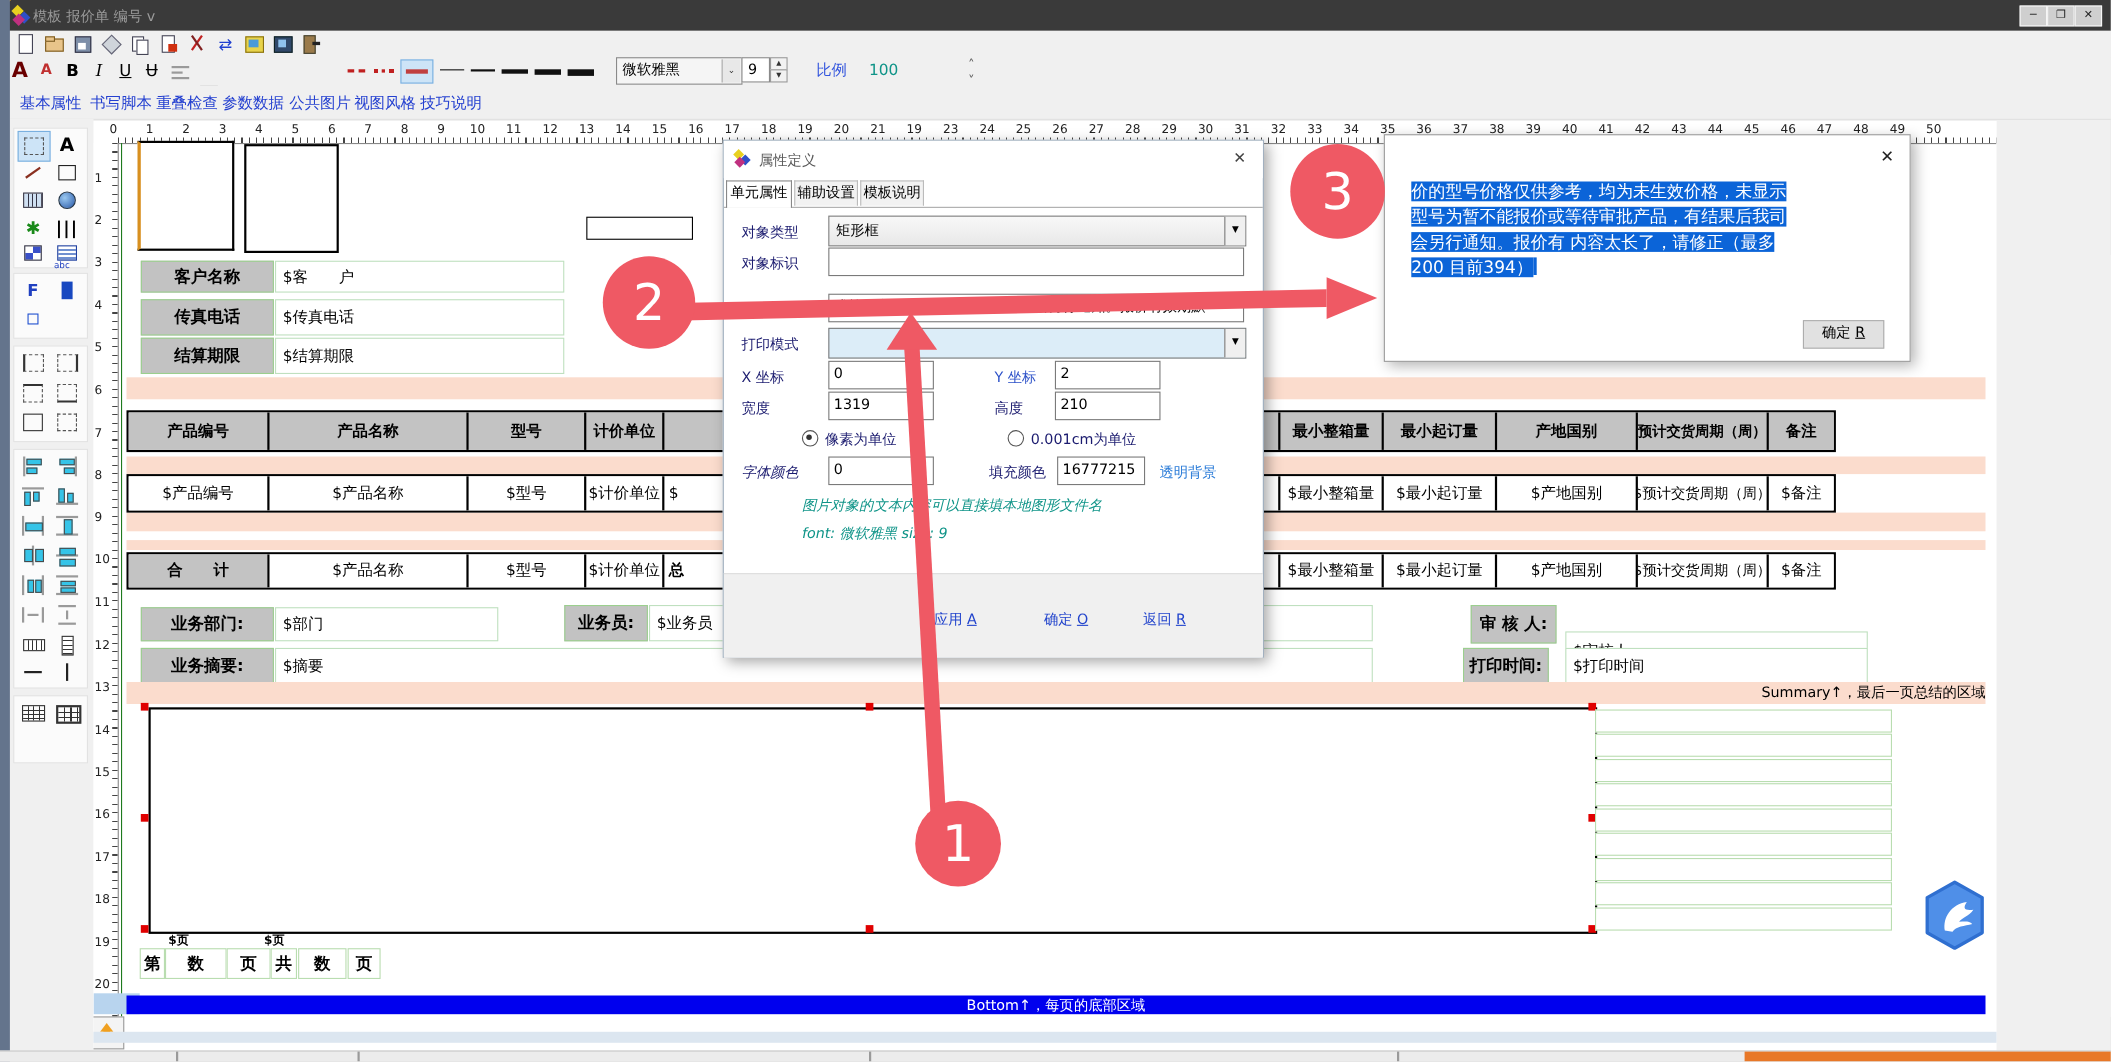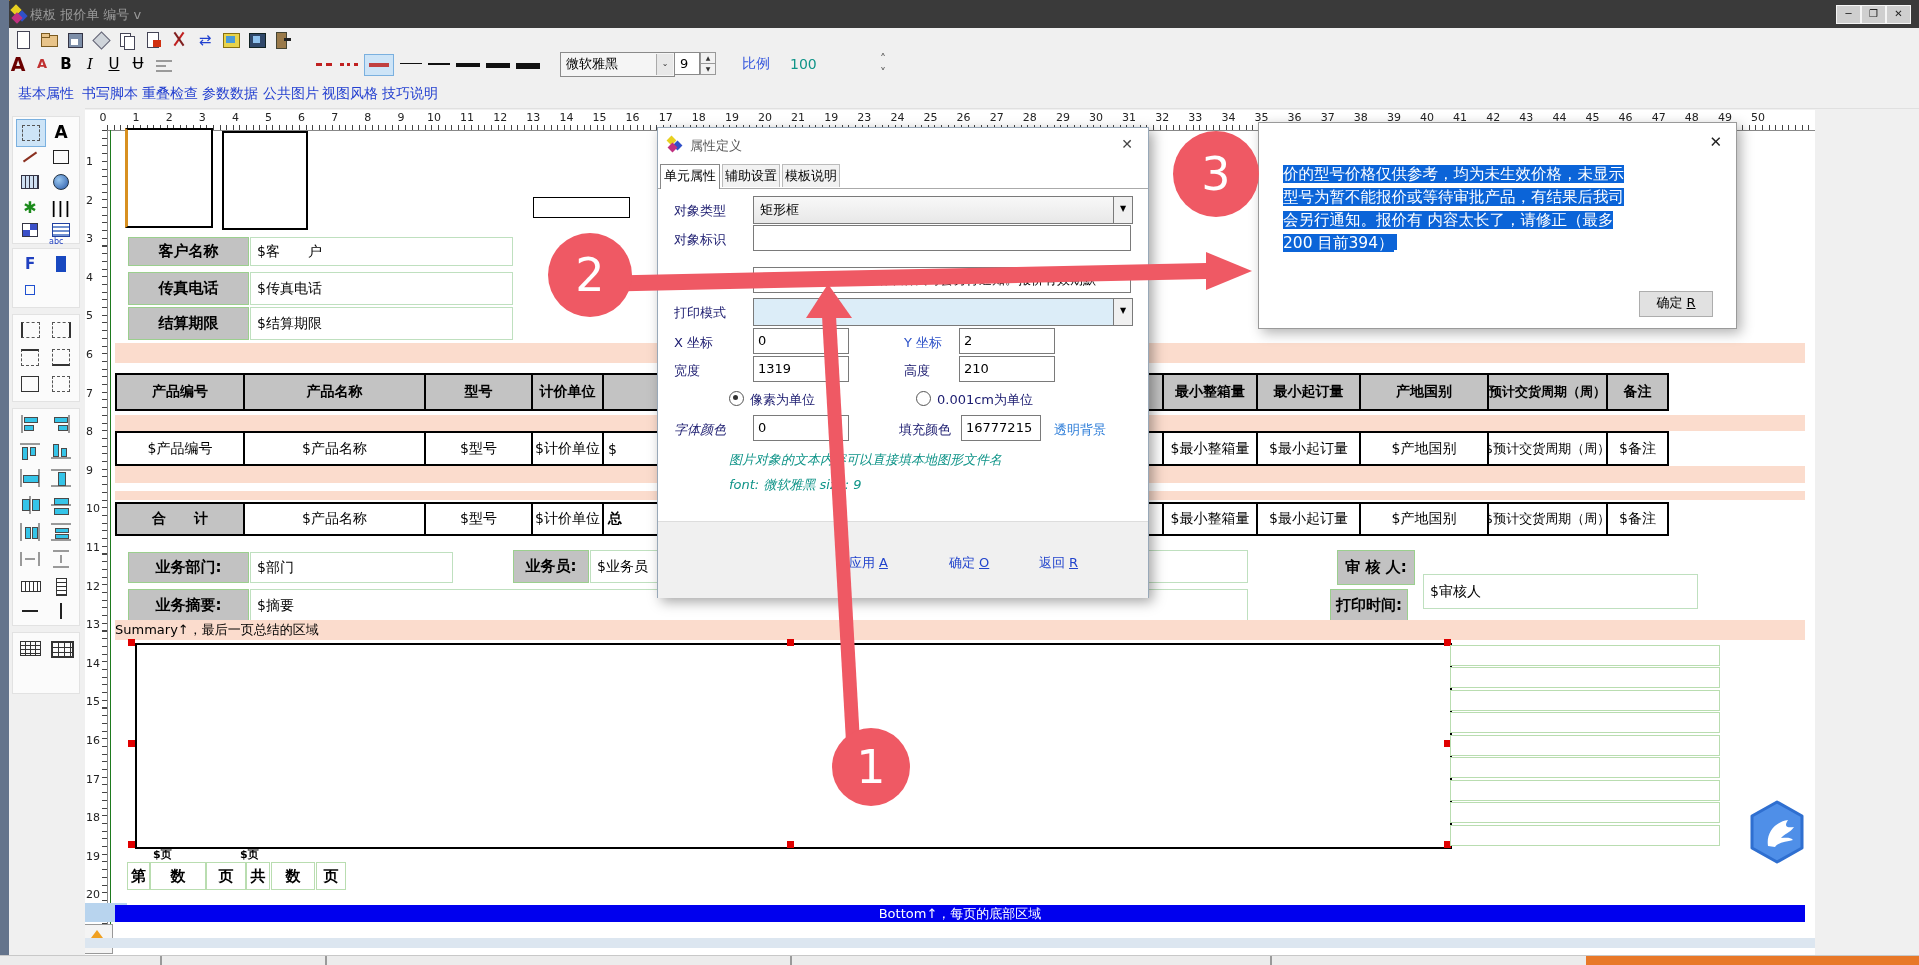--- a/index.html
+++ b/index.html
@@ -547,22 +547,23 @@
 
     <div class="abs lbl" style="left:43px;top:442px;width:119px;height:29px;">业务部门:</div>
     <div class="abs val" style="left:165px;top:442px;width:195px;height:29px;">$部门</div>
     <div class="abs lbl" style="left:428px;top:440px;width:74px;height:31px;">业务员:</div>
     <div class="abs val" style="left:505px;top:440px;width:650px;height:31px;">$业务员</div>
     <div class="abs lbl" style="left:1252px;top:440px;width:76px;height:33px;">审 核 人:</div>
     <div class="abs val" style="left:1338px;top:440px;width:267px;height:33px;margin-top:24px;">$审核人</div>
     <div class="abs lbl" style="left:43px;top:479px;width:119px;height:31px;">业务摘要:</div>
     <div class="abs val" style="left:165px;top:479px;width:990px;height:31px;">$摘要</div>
     <div class="abs lbl" style="left:1224px;top:479px;width:76px;height:31px;margin-left:21px;">打印时间:</div>
-
-    <div class="abs pink" style="left:30px;top:510px;width:1690px;height:20px;display:flex;align-items:center;justify-content:flex-start;font-size:13px;">
+    <div class="abs val" style="left:1338px;top:479px;width:267px;height:31px;">$打印时间</div>
+
+    <div class="abs pink" style="left:30px;top:510px;width:1690px;height:20px;display:flex;align-items:center;justify-content:flex-end;font-size:13px;">
       <span>Summary↑，最后一页总结的区域</span>
     </div>
 
     <div class="abs bigrect" style="left:50px;top:533px;width:1313px;height:202px;"></div>
     <div class="redhandle" style="left:43px;top:529px;"></div>
     <div class="redhandle" style="left:702px;top:529px;"></div>
     <div class="redhandle" style="left:1359px;top:529px;"></div>
     <div class="redhandle" style="left:43px;top:630px;"></div>
     <div class="redhandle" style="left:1359px;top:630px;"></div>
     <div class="redhandle" style="left:43px;top:731px;"></div>

